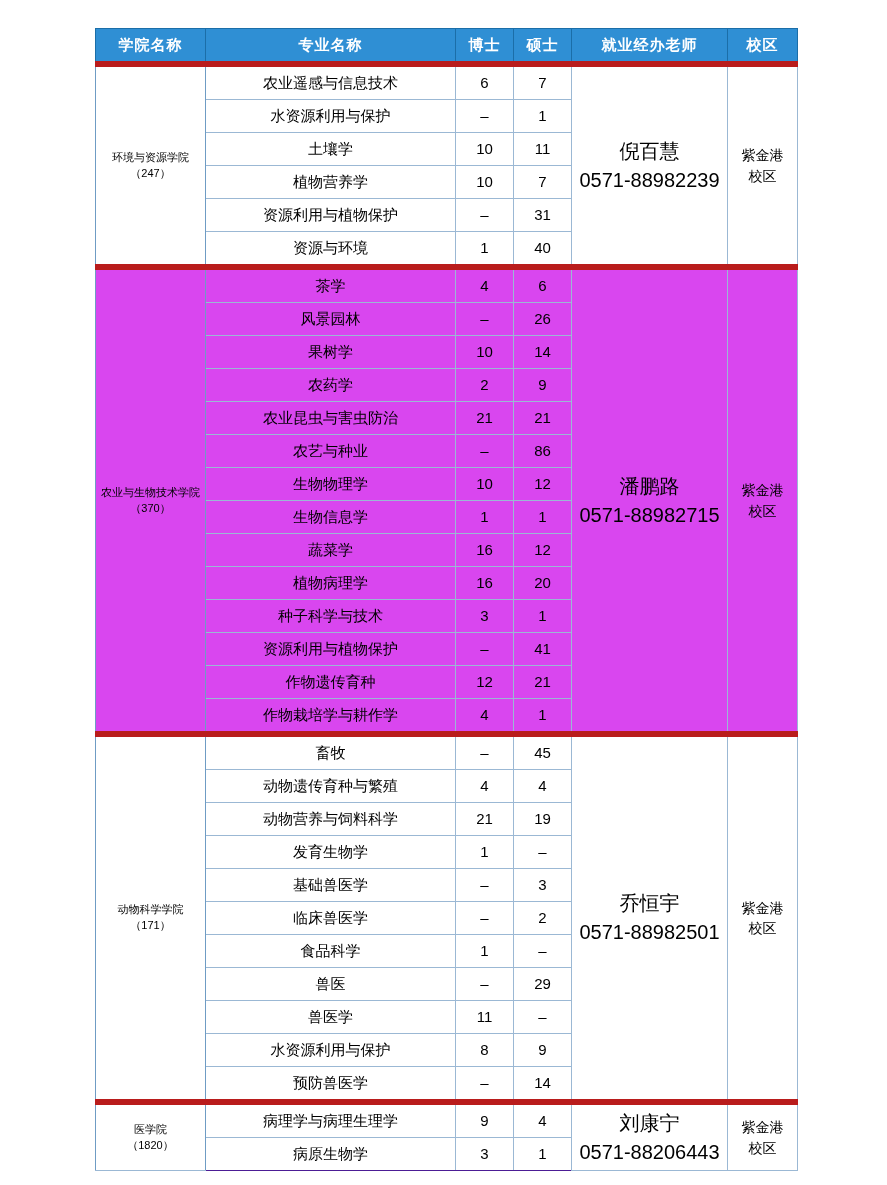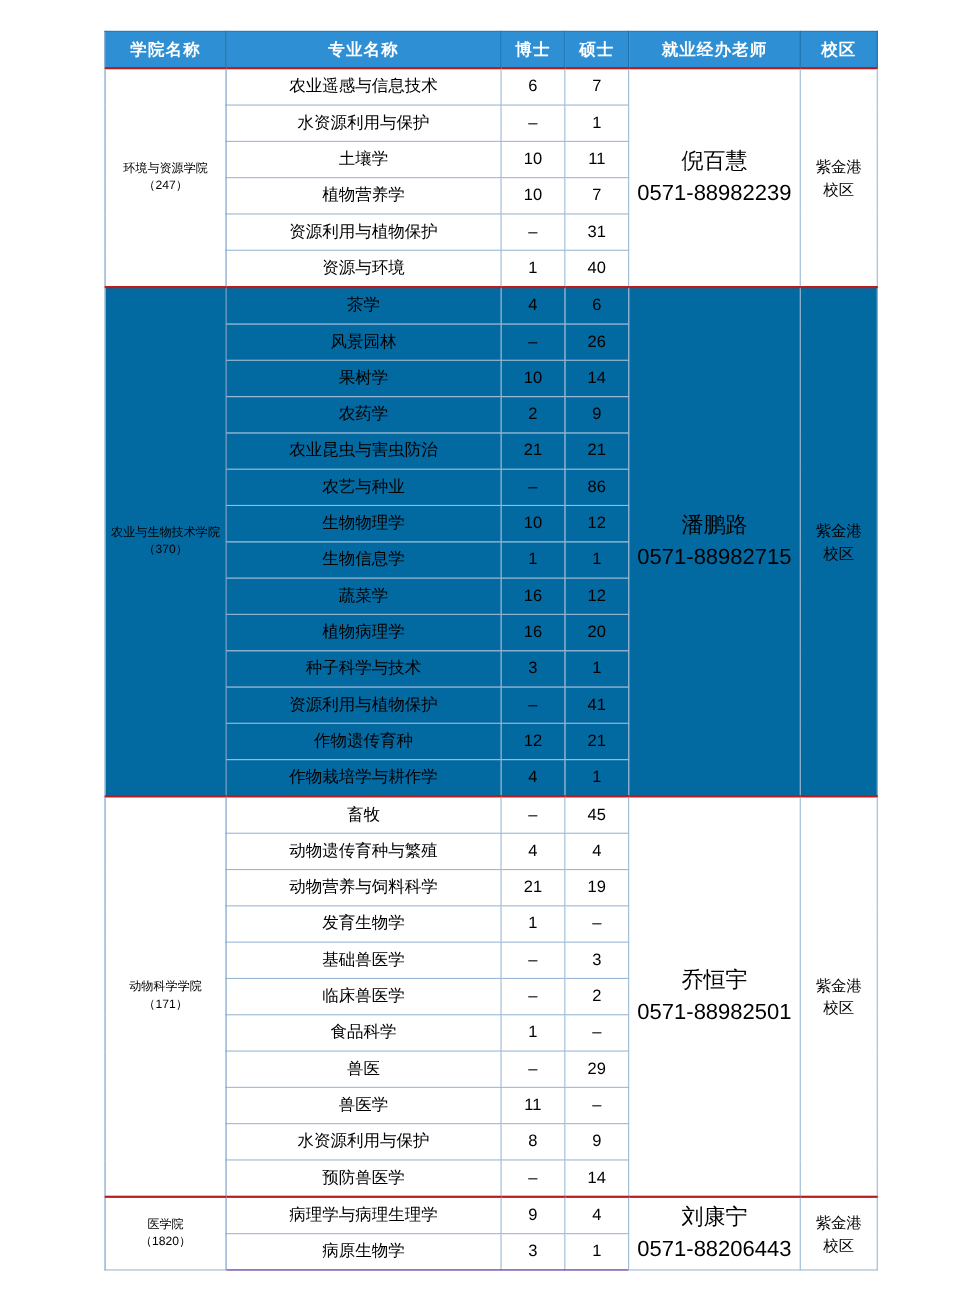--- a/index.html
+++ b/index.html
@@ -59,27 +59,27 @@
   }
   tbody td.teacher {
     font-size: 20px;
     line-height: 1.45;
   }
   tbody td.campus {
     font-size: 14px;
     line-height: 1.45;
   }
   tbody tr.band-a td { background: #ffffff; }
-  tbody tr.band-b td { background: #0369a1; }
+  tbody tr.band-b td { background: #d946ef; }
 
   tbody td.num { font-size: 15px; }
 
   
   tbody tr.group-start td {
-    border-top: 2px solid #b91c1c;
+    border-top: 6px solid #b91c1c;
     margin-top: 28px;
   }
   tbody tr.last-row td {
     border-bottom: 1px solid #4c1d95;
   }
   .nowrap { white-space: nowrap; }
   .tline { display: block; }
 </style>
 </head>
 <body>

